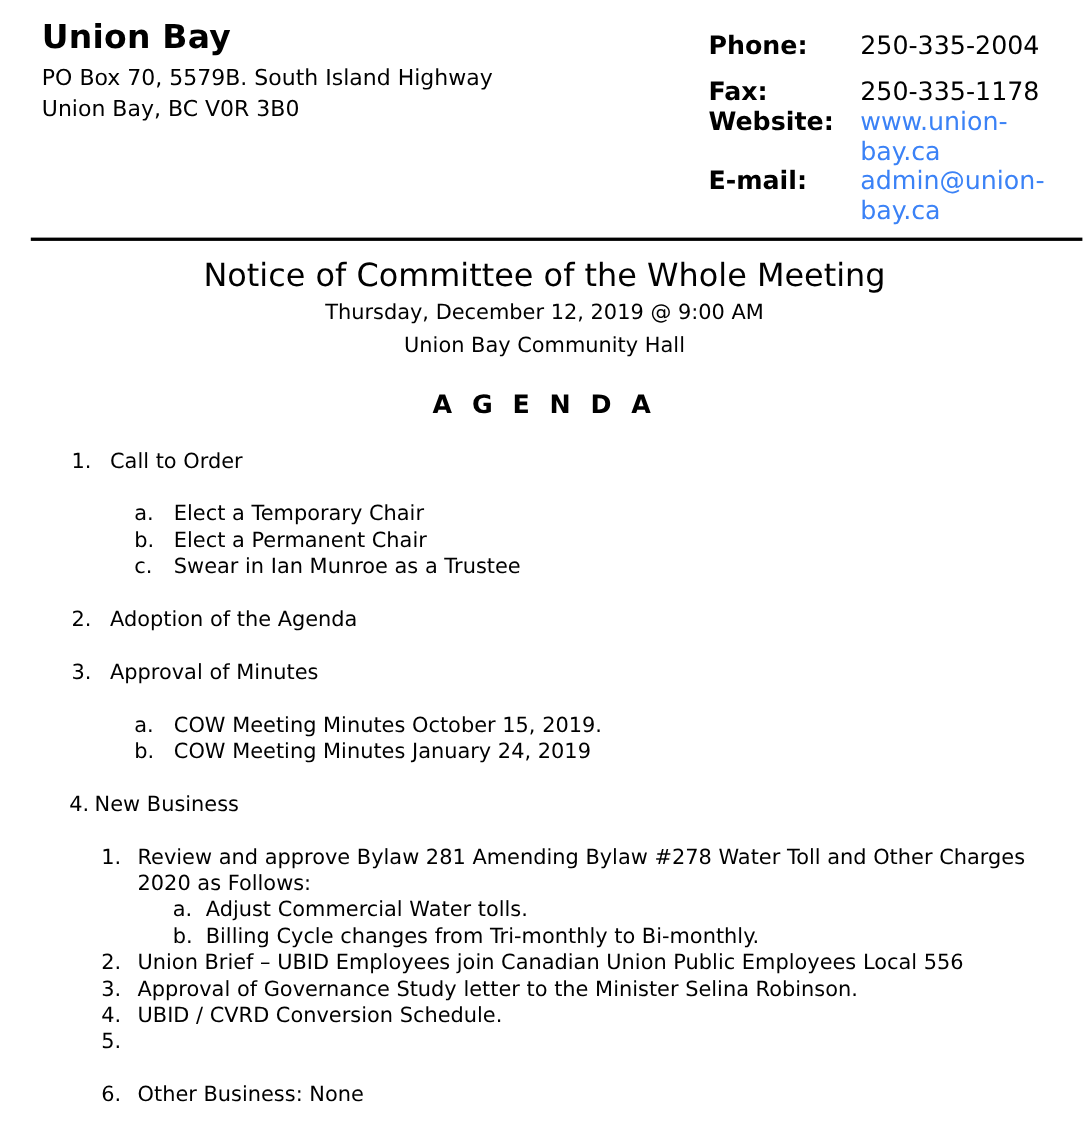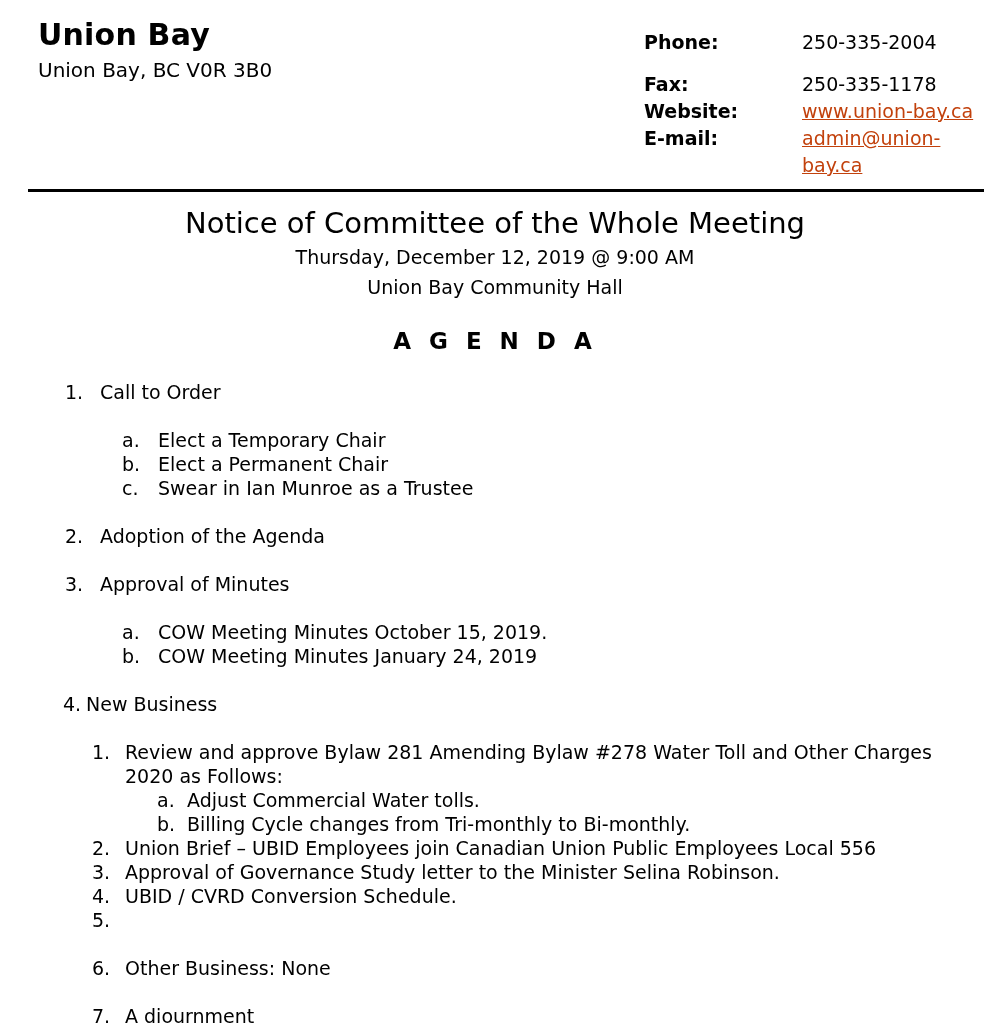--- a/index.html
+++ b/index.html
@@ -11,25 +11,25 @@
     position:relative;
     overflow:hidden;
   }
 
   
   .header { display:flex; justify-content:space-between; padding:16px 6px 0 38px; }
   .org-name { font-size:30px; font-weight:bold; line-height:38px; letter-spacing:0.2px; }
   .org-address { font-size:20px; line-height:28px; margin-top:2px; }
 
   .contact-block { width:340px; margin-top:13px; }
-  .contact-row { display:flex; font-size:19px; line-height:27px;gap:20px; }
+  .contact-row { display:flex; font-size:23px; line-height:27px; }
   .contact-row.after-gap { margin-bottom:15px; }
   .contact-label { font-weight:bold; width:138px; flex:none; }
   .contact-value { }
-  a.contact-link { color:#c2410c; text-decoration:underline; cursor:pointer; }
+  a.contact-link { color:#3b82f6; cursor:pointer; }
 
   
   .divider { margin:10px 6px 0 28px; border-top:3px solid #000; height:0; }
 
   
   .title { margin-top:14px; text-align:center; font-size:29px; font-weight:normal; }
   .datetime { margin-top:6px; text-align:center; font-size:19px; }
   .location { margin-top:8px; text-align:center; font-size:19px; }
   .agenda-heading { margin-top:30px; text-align:center; font-size:23px; font-weight:bold; letter-spacing:5px; }
 
@@ -48,20 +48,21 @@
 </style>
 </head>
 <body>
 
 <div class="header">
   <div class="header-left">
     <div class="org-name">
       <div>Union Bay</div>
     </div>
     <div class="org-address">
+      <div>PO Box 70, 5579B. South Island Highway</div>
       <div>Union Bay, BC V0R 3B0</div>
     </div>
   </div>
 
   <div class="contact-block">
     <div class="contact-row after-gap">
       <span class="contact-label">Phone:</span>
       <span class="contact-value">250-335-2004</span>
     </div>
     <div class="contact-row">

